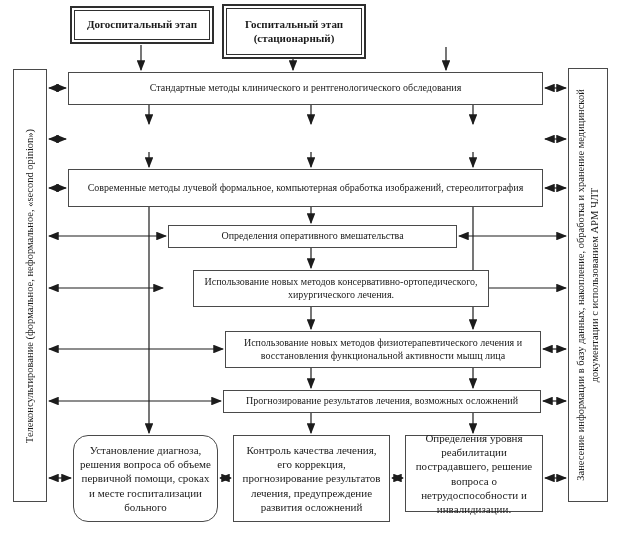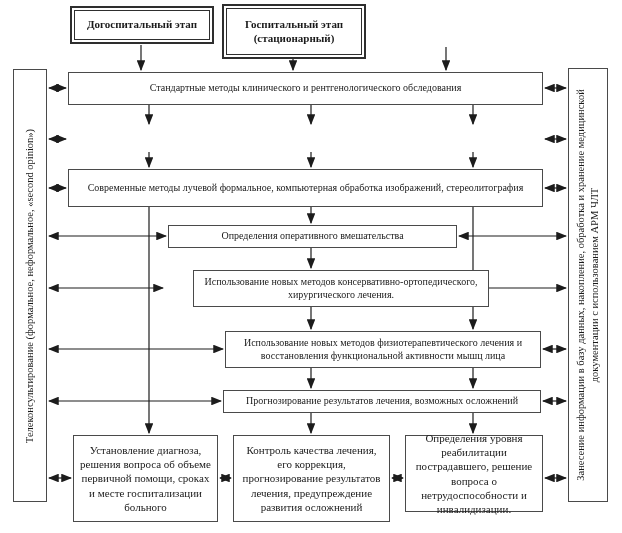--- a/index.html
+++ b/index.html
@@ -108,17 +108,17 @@
     <div class="vtext" id="vtext-right">Занесение информации в базу данных, накопление, обработка и хранение медицинской документации с использованием АРМ ЧЛТ</div>
   </div>
 
   <div class="box proc" style="left:68px;top:72px;width:475px;height:33px;">Стандартные методы клинического и рентгенологического обследования</div>
   <div class="box proc" style="left:68px;top:169px;width:475px;height:38px;">Современные методы лучевой формальное, компьютерная обработка изображений, стереолитография</div>
   <div class="box proc" style="left:168px;top:225px;width:289px;height:23px;">Определения оперативного вмешательства</div>
   <div class="box proc" style="left:165px;top:270px;width:296px;height:37px;margin-left:28px;">Использование новых методов консервативно-ортопедического, хирургического лечения.</div>
   <div class="box proc" style="left:223px;top:390px;width:318px;height:23px;">Прогнозирование результатов лечения, возможных осложнений</div>
   <div class="box proc" style="left:225px;top:331px;width:316px;height:37px;">Использование новых методов физиотерапевтического лечения и восстановления функциональной активности мышц лица</div>
 
-  <div class="box outcome" style="left:73px;top:435px;width:145px;height:87px;">Установление диагноза, решения вопроса об объеме первичной помощи, сроках и месте госпитализации больного</div>
+  <div class="box outcome" style="left:73px;top:435px;width:145px;height:87px;border-radius:15px;">Установление диагноза, решения вопроса об объеме первичной помощи, сроках и месте госпитализации больного</div>
   <div class="box outcome" style="left:233px;top:435px;width:157px;height:87px;">Контроль качества лечения, его коррекция, прогнозирование результатов лечения, предупреждение развития осложнений</div>
   <div class="box outcome" style="left:405px;top:435px;width:138px;height:77px;">Определения уровня реабилитации пострадавшего, решение вопроса о нетрудоспособности и инвалидизации.</div>
 
 </div>
 
 </body></html>

